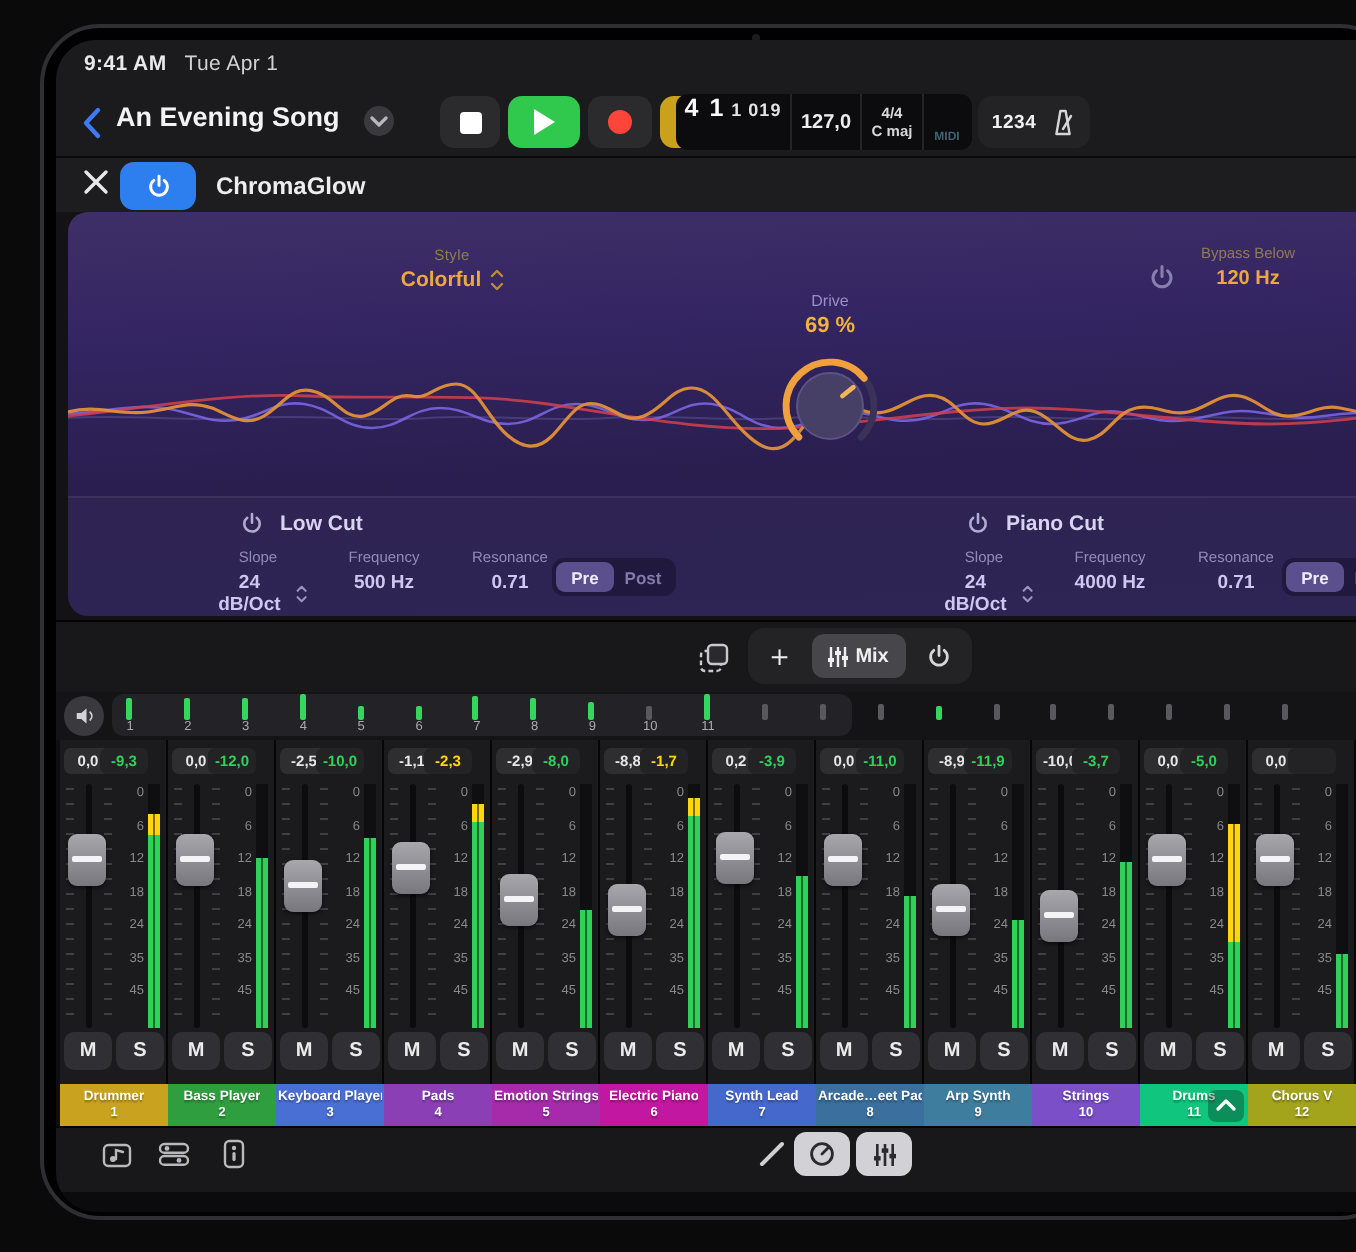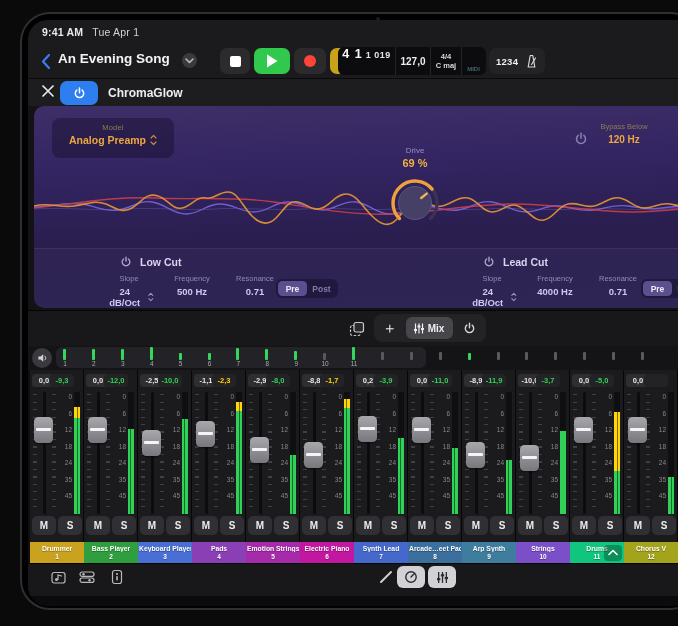--- a/index.html
+++ b/index.html
@@ -235,24 +235,24 @@
       <div class="abs plug-title">ChromaGlow</div>
 
       <div class="abs panel">
         <svg class="abs wave" width="662" height="100" viewBox="0 0 662 100">
           <path d="M0,47 C30,45 60,49 90,47 C120,45 150,49 180,47 C210,45 240,49 270,47 C300,45 330,49 360,47 C390,45 420,49 450,47 C480,45 510,49 540,47 C570,45 600,49 630,47 C646,46 654,47 662,47" fill="none" stroke="#584a8a" stroke-width="1" opacity=".65"></path>
           <path d="M0,45 C20,44 30,40 48,42 C62,44 70,50 84,48 C98,46 104,38 118,40 C132,42 138,52 152,52 C166,52 172,42 186,42 C200,42 206,50 220,50 C234,50 240,40 254,40 C268,40 274,48 288,48 C302,48 308,38 322,40 C336,42 342,52 356,52 C370,52 376,44 390,44 C404,44 410,50 424,48 C438,46 444,38 458,40 C472,42 478,50 492,50 C506,50 512,42 526,44 C540,46 546,50 560,48 C574,46 580,42 594,44 C608,46 614,48 628,46 C642,44 652,44 662,45" fill="none" stroke="#7b68e8" stroke-width="1.3" opacity=".85"></path>
           <path d="M0,46 C40,42 80,34 120,36 C160,38 200,34 240,40 C280,46 320,54 360,52 C400,50 440,42 480,42 C520,42 560,50 600,50 C630,50 646,46 662,46" fill="none" stroke="#d4404e" stroke-width="1.4" opacity=".85"></path>
           <path d="M0,44 C15,40 25,46 40,44 C55,42 60,38 72,42 C80,45 88,52 98,46 C108,40 112,30 124,34 C134,37 138,48 148,46 C158,44 162,34 172,36 C180,38 184,30 194,30 C204,30 208,44 218,54 C226,62 234,64 242,56 C250,48 254,38 264,40 C274,42 278,50 288,46 C298,42 302,32 312,32 C322,32 328,44 338,54 C346,62 354,66 362,58 C370,50 374,40 384,40 C394,40 398,46 408,44 C418,42 424,34 434,36 C444,38 448,50 458,50 C468,50 474,40 484,44 C494,48 500,60 510,58 C520,56 524,44 534,42 C544,40 550,46 560,44 C570,42 576,34 586,36 C596,38 600,46 610,46 C620,46 626,40 636,42 C646,44 652,46 662,44" fill="none" stroke="#e09038" stroke-width="1.6" opacity=".95"></path>
         </svg>
 
-        <div class="abs sel-box model-box">
-          <div class="sel-label">Model</div>
+        <div class="abs sel-box style-box">
+          <div class="sel-label">Style</div>
           <div class="sel-value">
-              <span>Analog Preamp</span>
+              <span>Colorful</span>
             <svg width="7" height="12" viewBox="0 0 7 12">
                 <polyline points="1,4 3.5,1.5 6,4" fill="none" stroke="#c08a37" stroke-width="1.2" stroke-linecap="round" stroke-linejoin="round"></polyline>
                 <polyline points="1,8 3.5,10.5 6,8" fill="none" stroke="#c08a37" stroke-width="1.2" stroke-linecap="round" stroke-linejoin="round"></polyline>
               </svg>
           </div>
         </div>
 
         <svg class="abs pw-dim" viewBox="0 0 14 14">
           <path d="M7,1.2 v5" stroke="#8a80b0" stroke-width="1.5" stroke-linecap="round"></path>
           <path d="M4.2,3.4 A4.5,4.5 0 1 0 9.8,3.4" fill="none" stroke="#8a80b0" stroke-width="1.5" stroke-linecap="round"></path>
@@ -310,21 +310,21 @@
             <div class="opt">Post</div>
           </div>
         </div>
 
         <div class="abs cut high">
           <div class="cut-head">
             <svg width="12" height="12" viewBox="0 0 14 14">
               <path d="M7,1.2 v5" stroke="#b3abd2" stroke-width="1.5" stroke-linecap="round"></path>
               <path d="M4.2,3.4 A4.5,4.5 0 1 0 9.8,3.4" fill="none" stroke="#b3abd2" stroke-width="1.5" stroke-linecap="round"></path>
             </svg>
-            <span class="cut-title">Lead Cut</span>
+            <span class="cut-title">Piano Cut</span>
           </div>
           <div class="cut-params">
             <div class="param">
               <div class="lab">Slope</div>
               <div class="val">
                   <span>24 dB/Oct</span>
                 <svg width="6" height="10" viewBox="0 0 7 12">
                     <polyline points="1,4 3.5,1.5 6,4" fill="none" stroke="#9b92c2" stroke-width="1.3" stroke-linecap="round" stroke-linejoin="round"></polyline>
                     <polyline points="1,8 3.5,10.5 6,8" fill="none" stroke="#9b92c2" stroke-width="1.3" stroke-linecap="round" stroke-linejoin="round"></polyline>
                   </svg>

